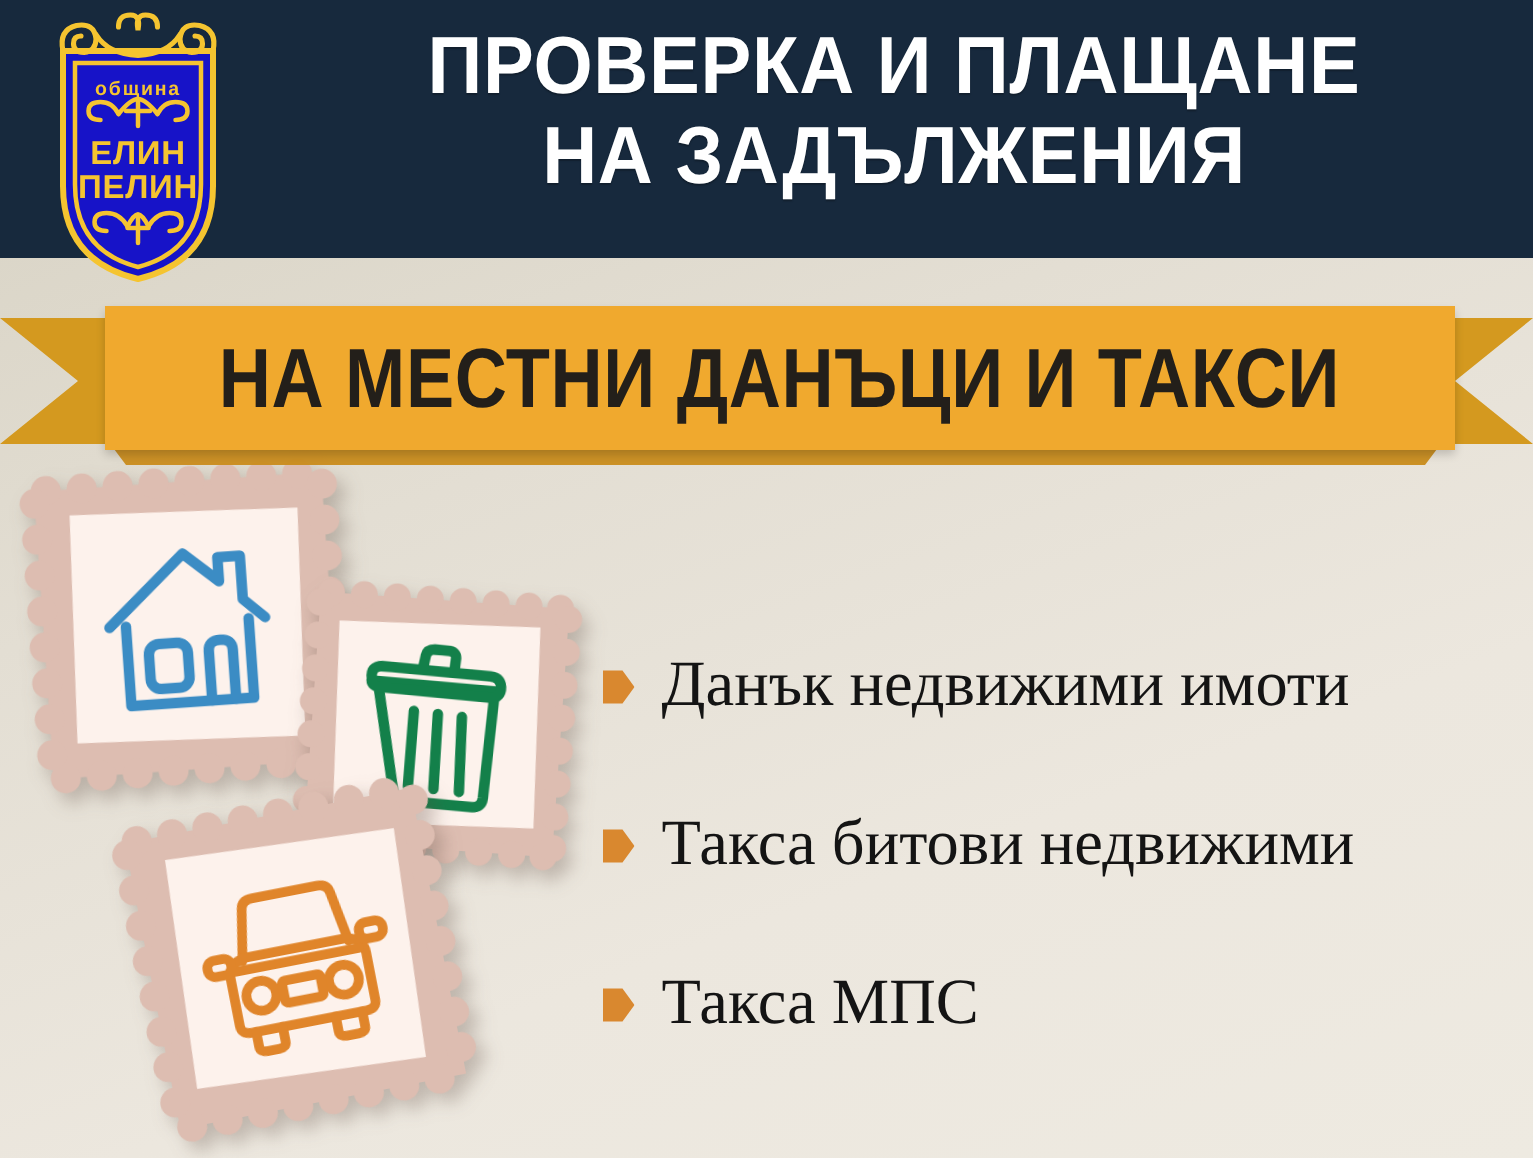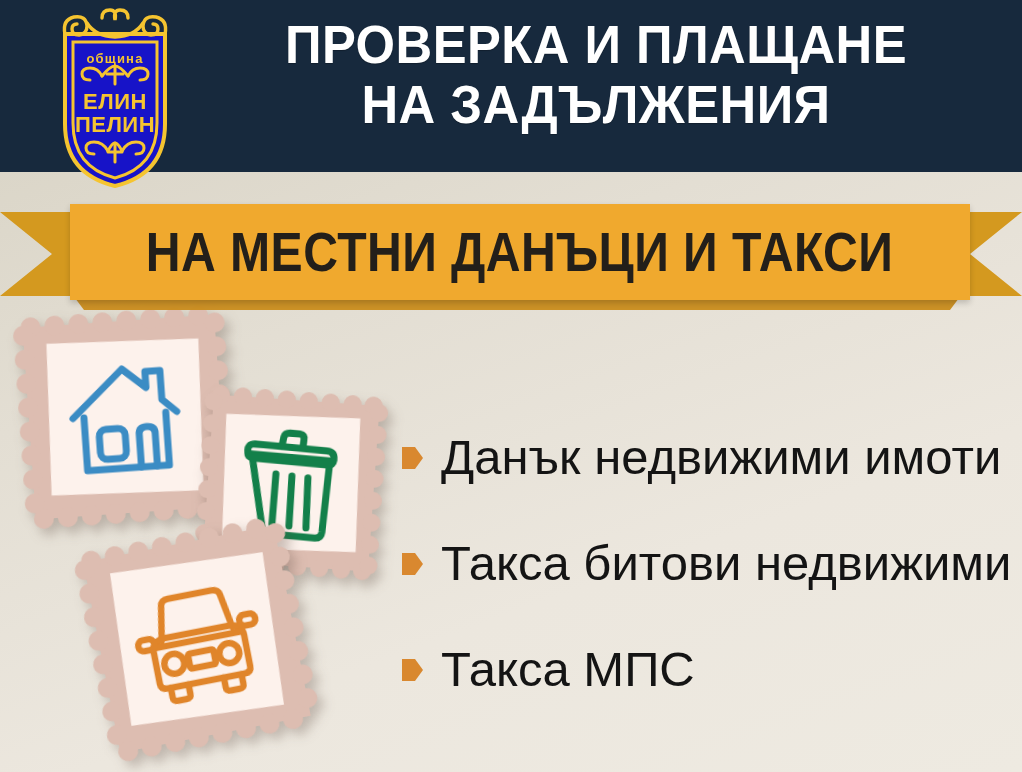--- a/index.html
+++ b/index.html
@@ -30,21 +30,21 @@
     line-height:60px;
     letter-spacing:0.5px;
     transform:scaleX(0.94);
     transform-origin:center top;
     white-space:pre-line;
     text-shadow:0 1px 1px rgba(0,0,0,.25);
   }
 
   
   .crest{
-    position:absolute;left:40px;top:6px;width:150px;height:185px;
+    position:absolute;left:17px;top:6px;width:150px;height:185px;
     z-index:6;
   }
   .crest svg{display:block;width:150px;height:185px;}
 
   
   .ribbon{
     position:absolute;left:0;top:198px;width:1022px;height:112px;z-index:4;
   }
   .ribbon-tail{
     position:absolute;top:14px;width:200px;height:84px;
@@ -93,22 +93,22 @@
     position:absolute;left:402px;top:424px;width:610px;z-index:5;
   }
   .list-item{
     display:flex;align-items:center;
     height:66px;margin-bottom:40px;
   }
   .bullet{
     flex:0 0 auto;width:21px;height:26px;margin-right:18px;margin-top:2px;
   }
   .item-label{
-    font-family:Liberation Sans, sans-serif;
-    font-size:49px;
+    font-family:Liberation Serif, serif;
+    font-size:43px;
     color:#141414;
     line-height:48px;
     white-space:nowrap;
   }
 </style>
 </head>
 <body>
 
 <div class="poster">
 

